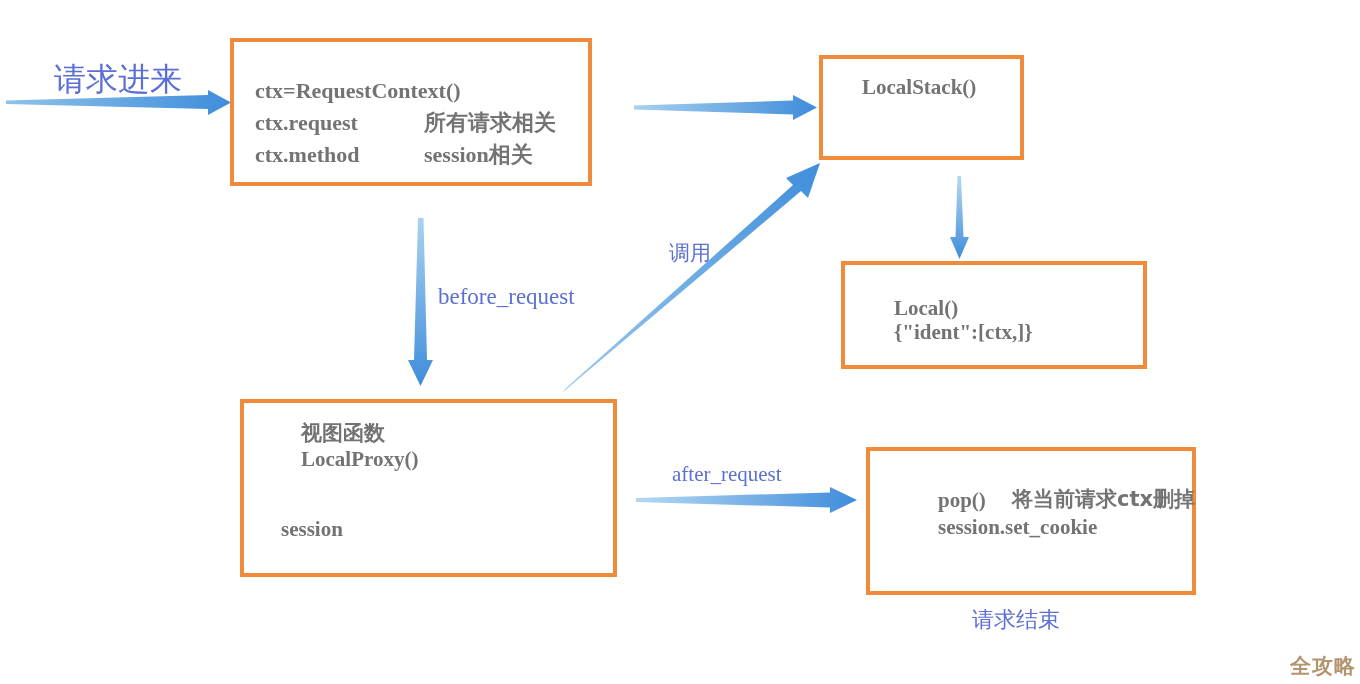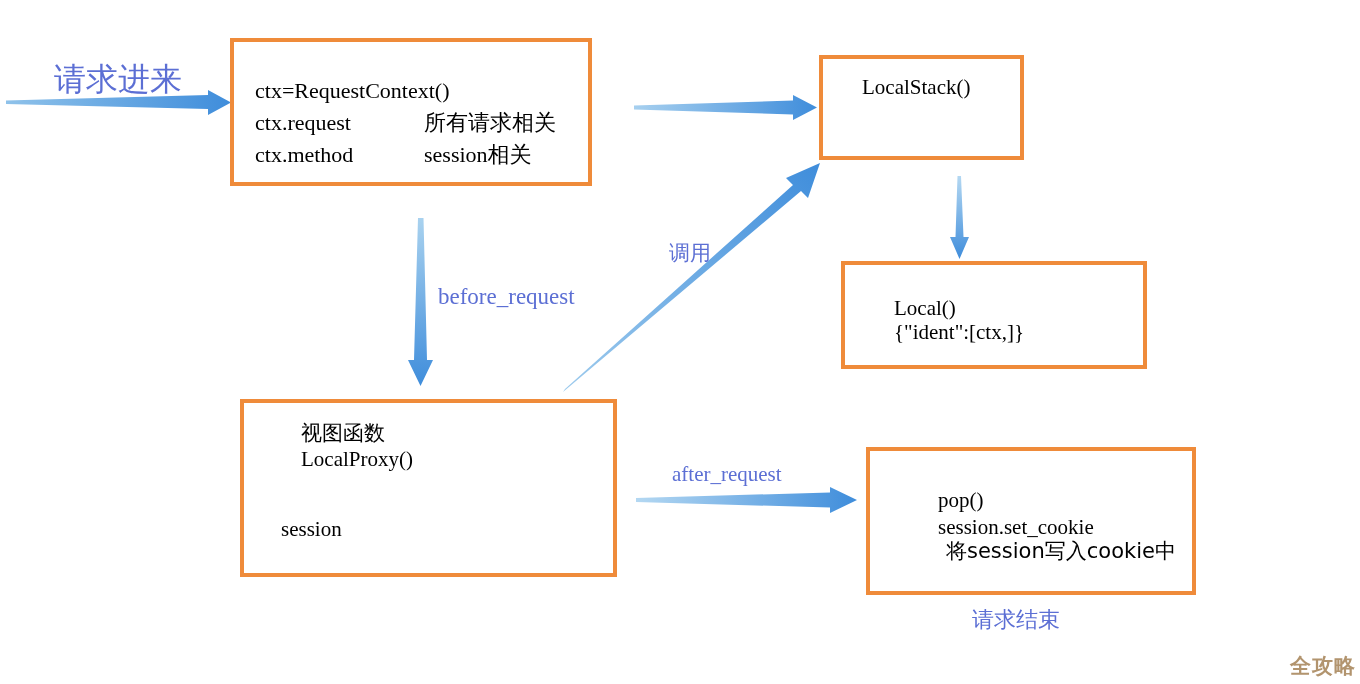--- a/index.html
+++ b/index.html
@@ -18,24 +18,25 @@
     overflow: hidden;
   }
   .box {
     position: absolute;
     box-sizing: border-box;
     border: 4px solid #ef8b3a;
     background: #ffffff;
   }
   .box-text {
     position: absolute;
-    color: #000000;
+    color: #737373;
     font-family: "Liberation Serif", "DejaVu Serif", serif;
     white-space: pre;
     line-height: 1.0;
+    font-weight: bold;
   }
   .label {
     position: absolute;
     color: #5c6fd4;
     font-family: "Liberation Serif", "DejaVu Serif", serif;
     white-space: pre;
     line-height: 1.0;
   }
   .cn {
     font-family: "DejaVu Sans", "Liberation Sans", sans-serif;
@@ -130,22 +131,22 @@
   <div class="box-text" style="left:894px; top:298px; font-size:21px;">Local()</div>
   <div class="box-text" style="left:894px; top:322px; font-size:21px;">{"ident":[ctx,]}</div>
 
   <div class="box" style="left:240px; top:399px; width:377px; height:178px;"></div>
   <div class="box-text cn" style="left:301px; top:423px; font-size:21px;">视图函数</div>
   <div class="box-text" style="left:301px; top:449px; font-size:21px;">LocalProxy()</div>
   <div class="box-text" style="left:281px; top:519px; font-size:21px;">session</div>
 
   <div class="box" style="left:866px; top:447px; width:330px; height:148px;"></div>
   <div class="box-text" style="left:938px; top:490px; font-size:21px;">pop()</div>
+  <div class="box-text cn" style="left:1012px; top:489px; font-size:21px;">将当前请求ctx删掉</div>
   <div class="box-text" style="left:938px; top:517px; font-size:21px;">session.set_cookie</div>
-  <div class="box-text cn" style="left:946px; top:541px; font-size:21px;">将session写入cookie中</div>
 
   <div class="label cn" style="left:54px; top:63px; font-size:32px;">请求进来</div>
 
   <div class="label" style="left:438px; top:285px; font-size:23px;">before_request</div>
 
   <div class="label cn" style="left:669px; top:243px; font-size:21px;">调用</div>
 
   <div class="label" style="left:672px; top:464px; font-size:21px;">after_request</div>
 
   <div class="label cn" style="left:972px; top:609px; font-size:22px;">请求结束</div>

